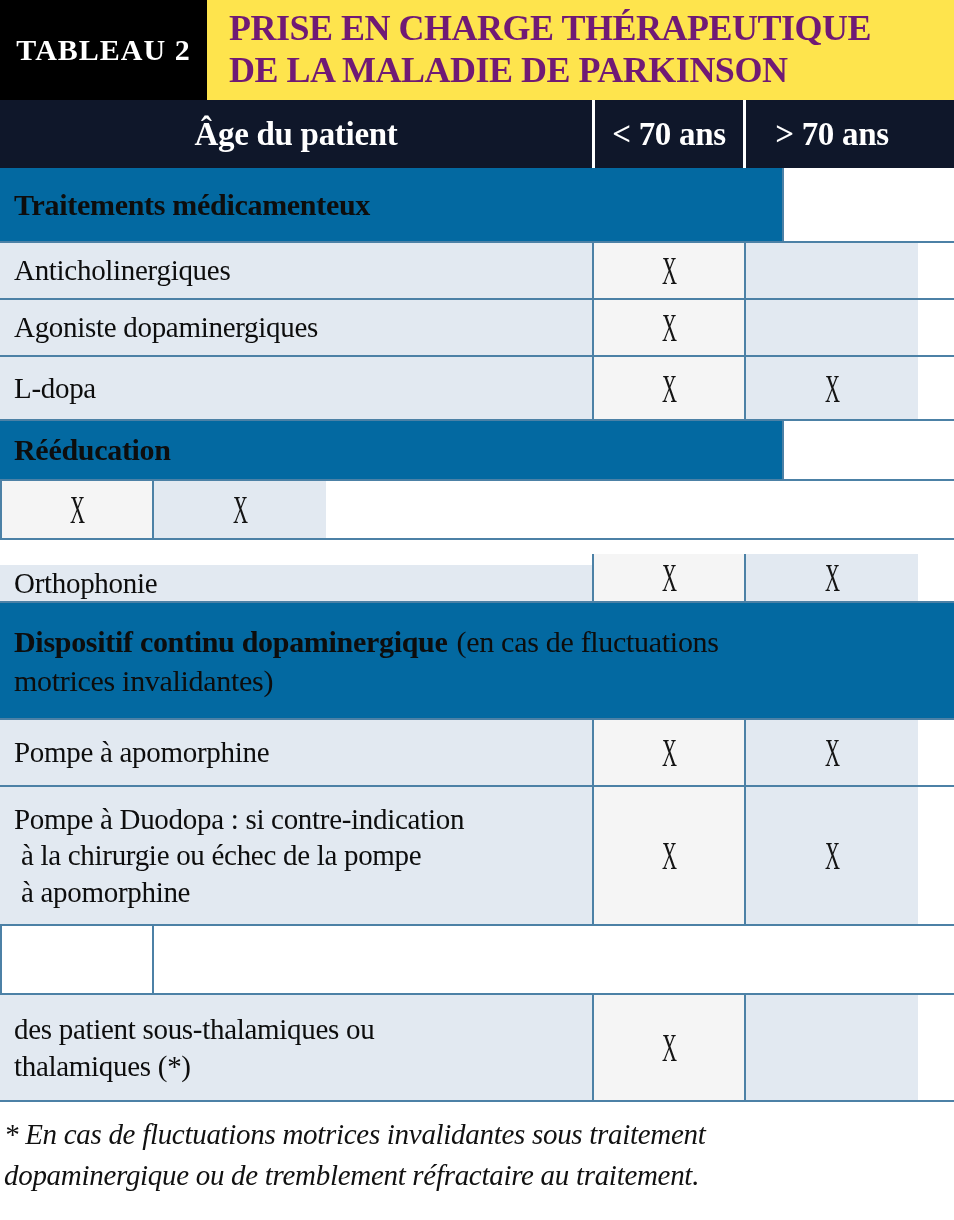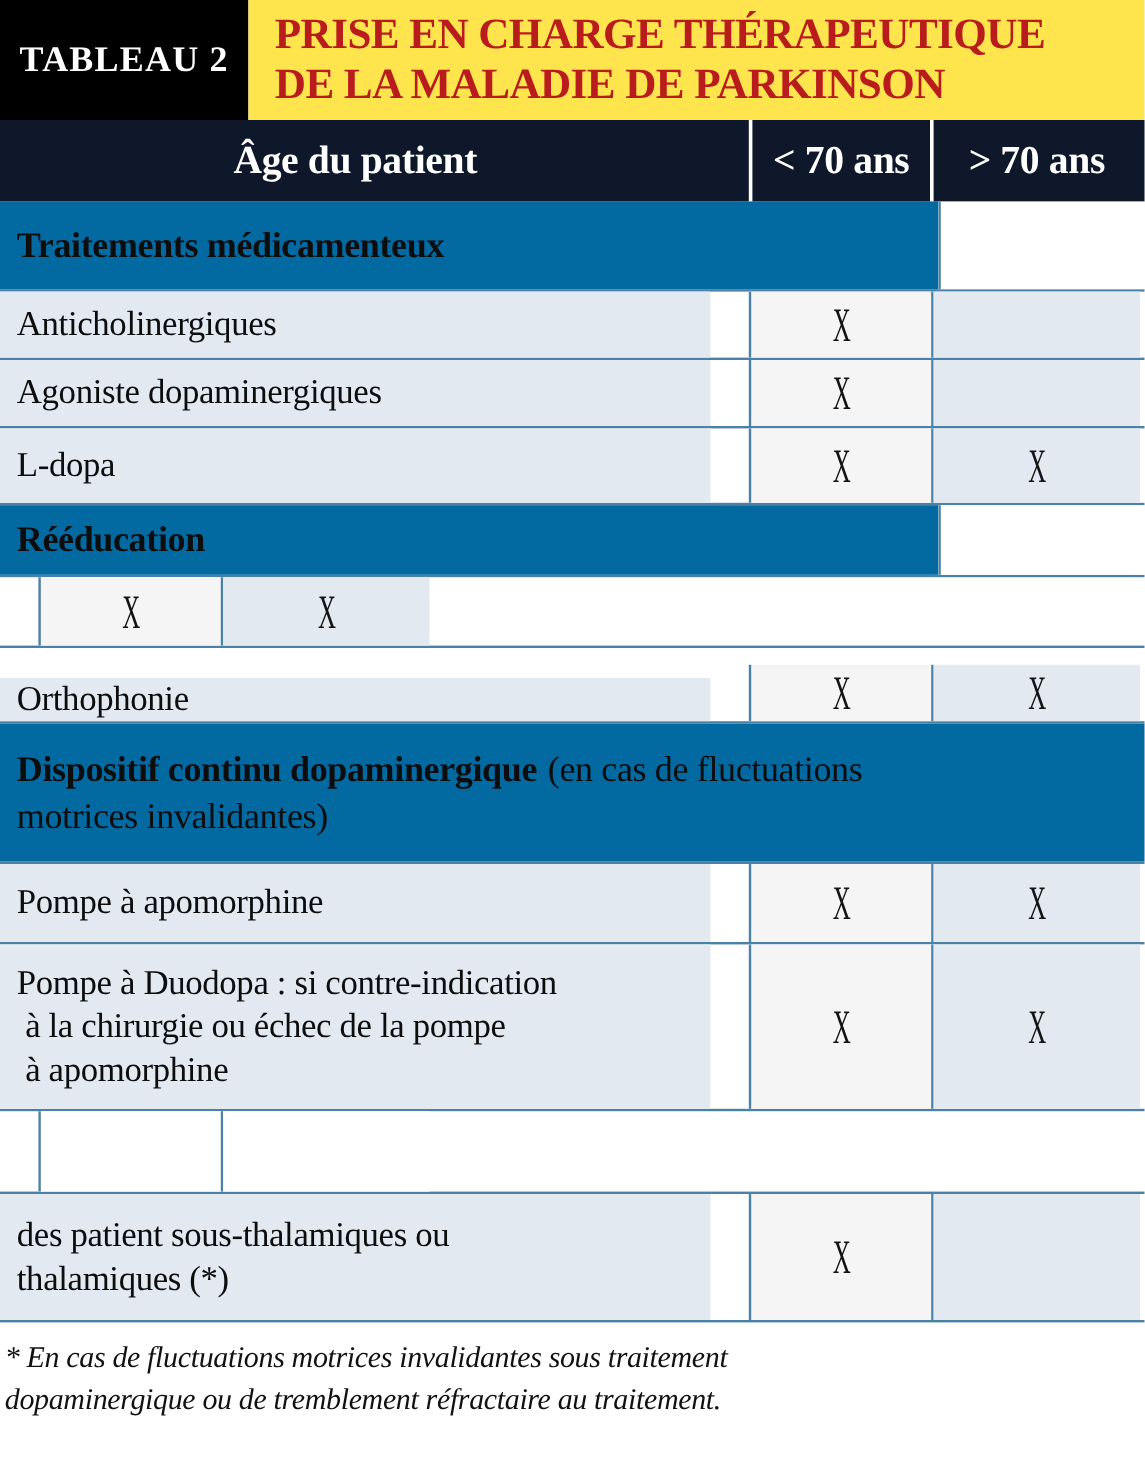--- a/index.html
+++ b/index.html
@@ -19,27 +19,27 @@
     width: 207px; height: 100px; background: #000000;
     display: flex; align-items: center; justify-content: center;
     color: #ffffff; font-size: 30px; font-weight: 700; letter-spacing: 1px;
   }
   .titlebox {
     flex: 1; height: 100px; background: #fee44d;
     display: flex; flex-direction: column; justify-content: center;
     padding-left: 22px;
   }
   .title-line {
-    font-size: 36px; font-weight: 700; color: #b91c1c;
+    font-size: 36px; font-weight: 700; color: #701a75;
     letter-spacing: -0.5px; line-height: 1.16; text-transform: uppercase;
   }
 
   
   .c1 { width: 592px; }
-  .c2 { width: 154px; margin-left: 32px; }
+  .c2 { width: 154px; }
   .c3 { width: 172px; }
   .merge12 { width: 782px; }
   .full { width: 954px; }
 
   
   .thead { display: flex; height: 68px; background: #0f172a; }
   .th {
     display: flex; align-items: center; justify-content: center;
     color: #ffffff; font-size: 33px; font-weight: 700; letter-spacing: -0.3px;
   }
@@ -93,21 +93,21 @@
   .r-ortho { height: 63px; align-items: flex-end; }
   .r-disp  { height: 117px; }
   .r-apo   { height: 67px; }
   .r-duo   { height: 139px; }
   .r-stim  { height: 69px; }
   .r-noy   { height: 107px; }
 
   
   .footnote {
     padding: 12px 6px 0 4px;
-    font-size: 25px; font-style: italic; letter-spacing: -0.3px;
+    font-size: 29px; font-style: italic; letter-spacing: -0.3px;
     line-height: 1.4; color: #111111;
   }
 </style>
 </head>
 <body>
 
 <div class="page">
 
   <header class="titlebar">
     <div class="badge">

